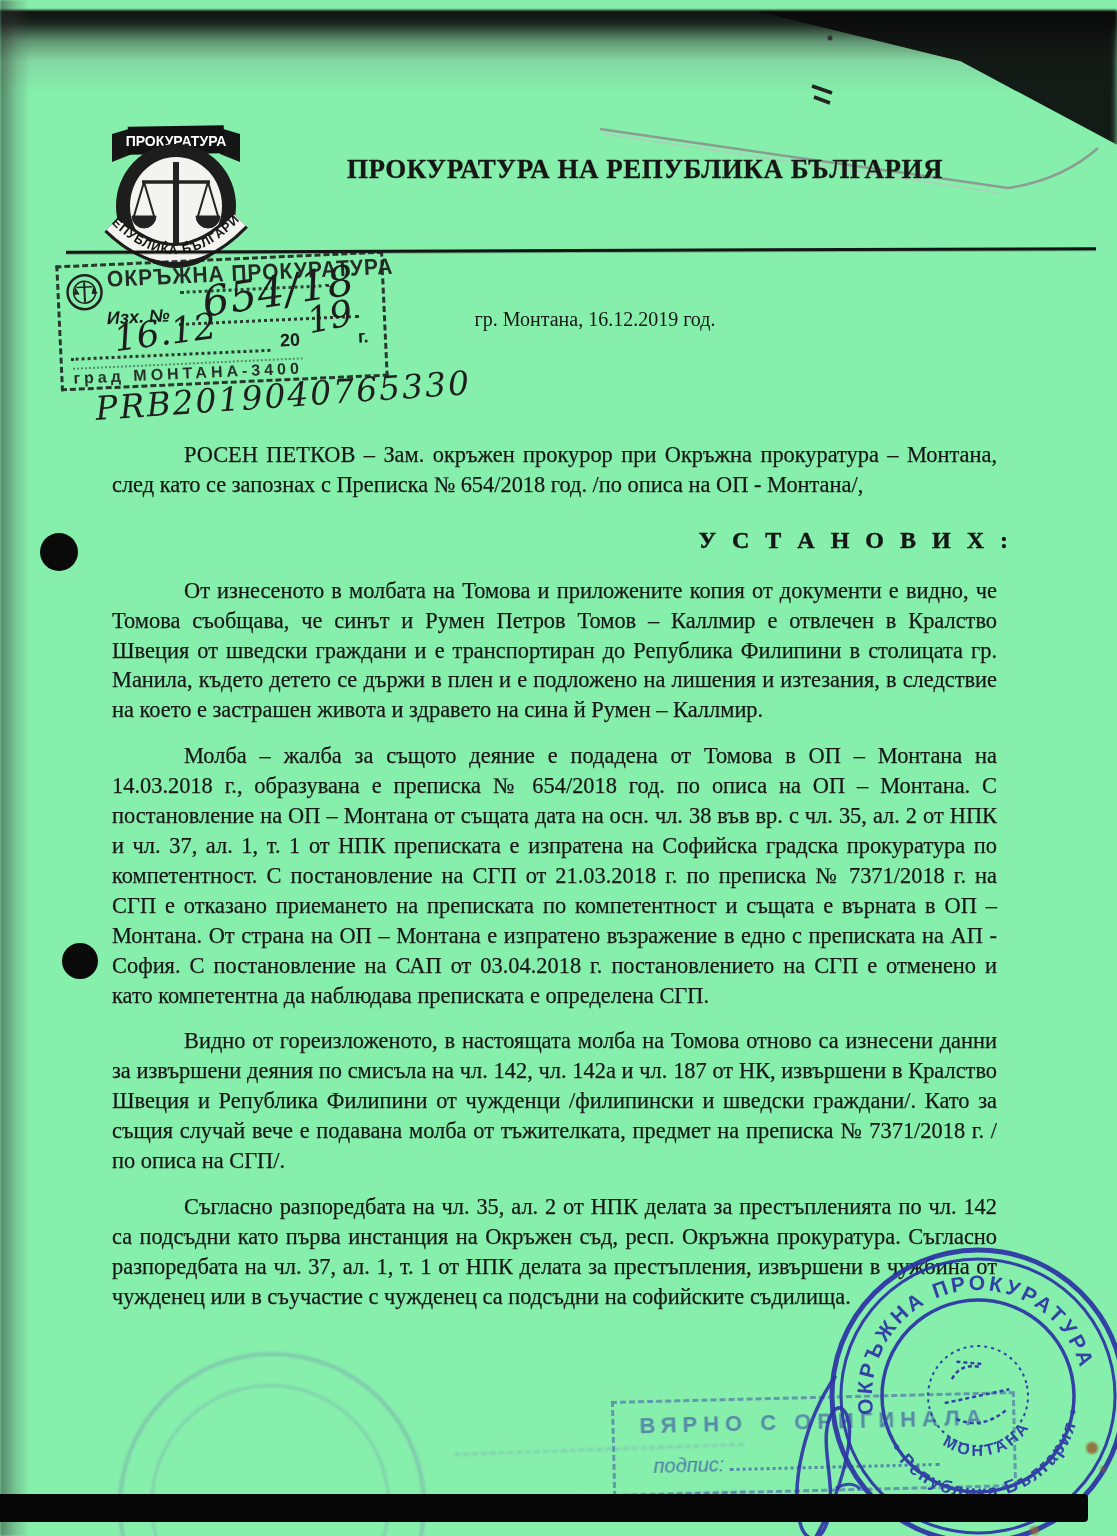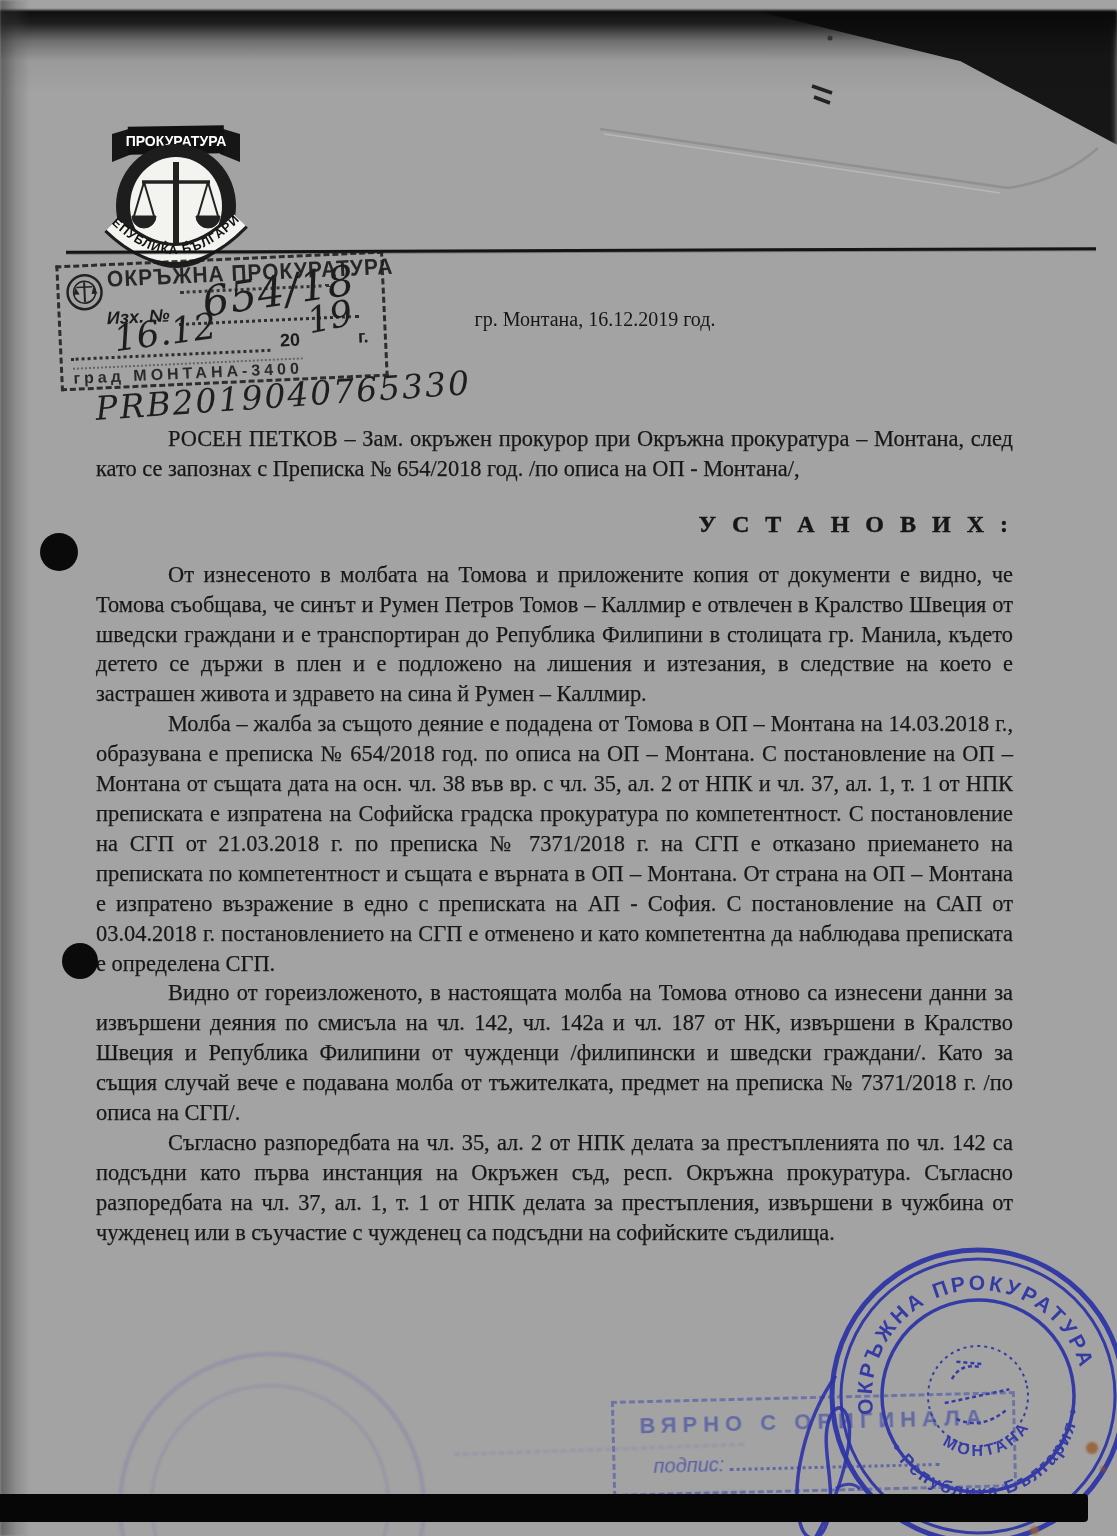--- a/index.html
+++ b/index.html
@@ -1,18 +1,18 @@
 <!DOCTYPE html>
 <html lang="bg"><head>
 <meta charset="utf-8">
 <style>
   html,body{margin:0;padding:0;background:#ffffff;}
   .page{
     position:relative;width:1117px;height:1536px;overflow:hidden;
-    background:#a3a3a3;color:#161616;
+    background:#86efac;color:#161616;
     font-family:"Liberation Serif",serif;
   }
   
   .top-band{
     position:absolute;top:10px;left:0;right:0;height:82px;pointer-events:none;
     background:linear-gradient(180deg,rgba(8,8,8,.97) 0%,rgba(15,15,15,.9) 16%,
       rgba(60,60,60,.5) 38%,rgba(120,120,120,.2) 62%,rgba(150,150,150,0) 100%);
     filter:blur(1px);
   }
   .top-right-dark{
@@ -73,21 +73,21 @@
   
   .title-block{position:absolute;left:250px;top:300px;width:690px;text-align:center;}
   .doc-title{font-weight:bold;font-size:27px;letter-spacing:6px;-webkit-text-stroke:.4px #111;}
   .doc-subtitle{font-size:20px;margin-top:8px;}
   
   .text-col{
     position:absolute;left:96px;top:424px;width:917px;
     font-size:22.4px;line-height:29.9px;text-align:justify;
     -webkit-text-stroke:.25px #222;
   }
-  .text-col p{margin:0;text-indent:72px;}
+  .text-col p{margin:16px;text-indent:72px;}
   .ustanovih{
     margin:26px 0 20px;text-align:right;font-weight:bold;font-size:24px;
     letter-spacing:5px;text-indent:0;-webkit-text-stroke:.4px #111;
   }
   
   .round-stamp{position:absolute;left:828px;top:1246px;width:300px;height:300px;
     transform:rotate(-12deg);opacity:.92;}
   .certify{
     position:absolute;left:612px;top:1396px;width:398px;height:90px;
     transform:rotate(-1.4deg);border:3px dashed rgba(58,68,168,.5);
@@ -141,20 +141,21 @@
       <path d="M 74,122 Q 86,132 98,122" stroke-width="4"></path>
     </g>
     <path id="ribbonPath" d="M 22,104 Q 86,166 150,100" fill="none" stroke="#1d1d1d" stroke-width="22"></path>
     <path d="M 22,104 Q 86,166 150,100" fill="none" stroke="#f3f3ef" stroke-width="16"></path>
     <text font-family="Liberation Sans, sans-serif" font-size="12.5" font-weight="bold" fill="#111" letter-spacing="1">
       <textPath href="#ribbonPath" startOffset="50%" text-anchor="middle">РЕПУБЛИКА БЪЛГАРИЯ</textPath>
     </text>
   </svg>
 
   <div class="header-text">
+    <div>ПРОКУРАТУРА НА РЕПУБЛИКА БЪЛГАРИЯ</div>
   </div>
   <div class="rule"></div>
 
   <div class="reg-stamp">
     <svg style="position:absolute;left:4px;top:4px" width="42" height="42" viewBox="0 0 42 42">
       <circle cx="21" cy="21" r="17" fill="none" stroke="#222" stroke-width="2.5"></circle>
       <circle cx="21" cy="21" r="11" fill="none" stroke="#222" stroke-width="1.5"></circle>
       <line x1="21" y1="11" x2="21" y2="31" stroke="#222" stroke-width="2"></line>
       <line x1="13" y1="16" x2="29" y2="16" stroke="#222" stroke-width="1.5"></line>
       <path d="M 12,16 l -2,7 h 6 z M 30,16 l -2,7 h 6 z" fill="#222"></path>

